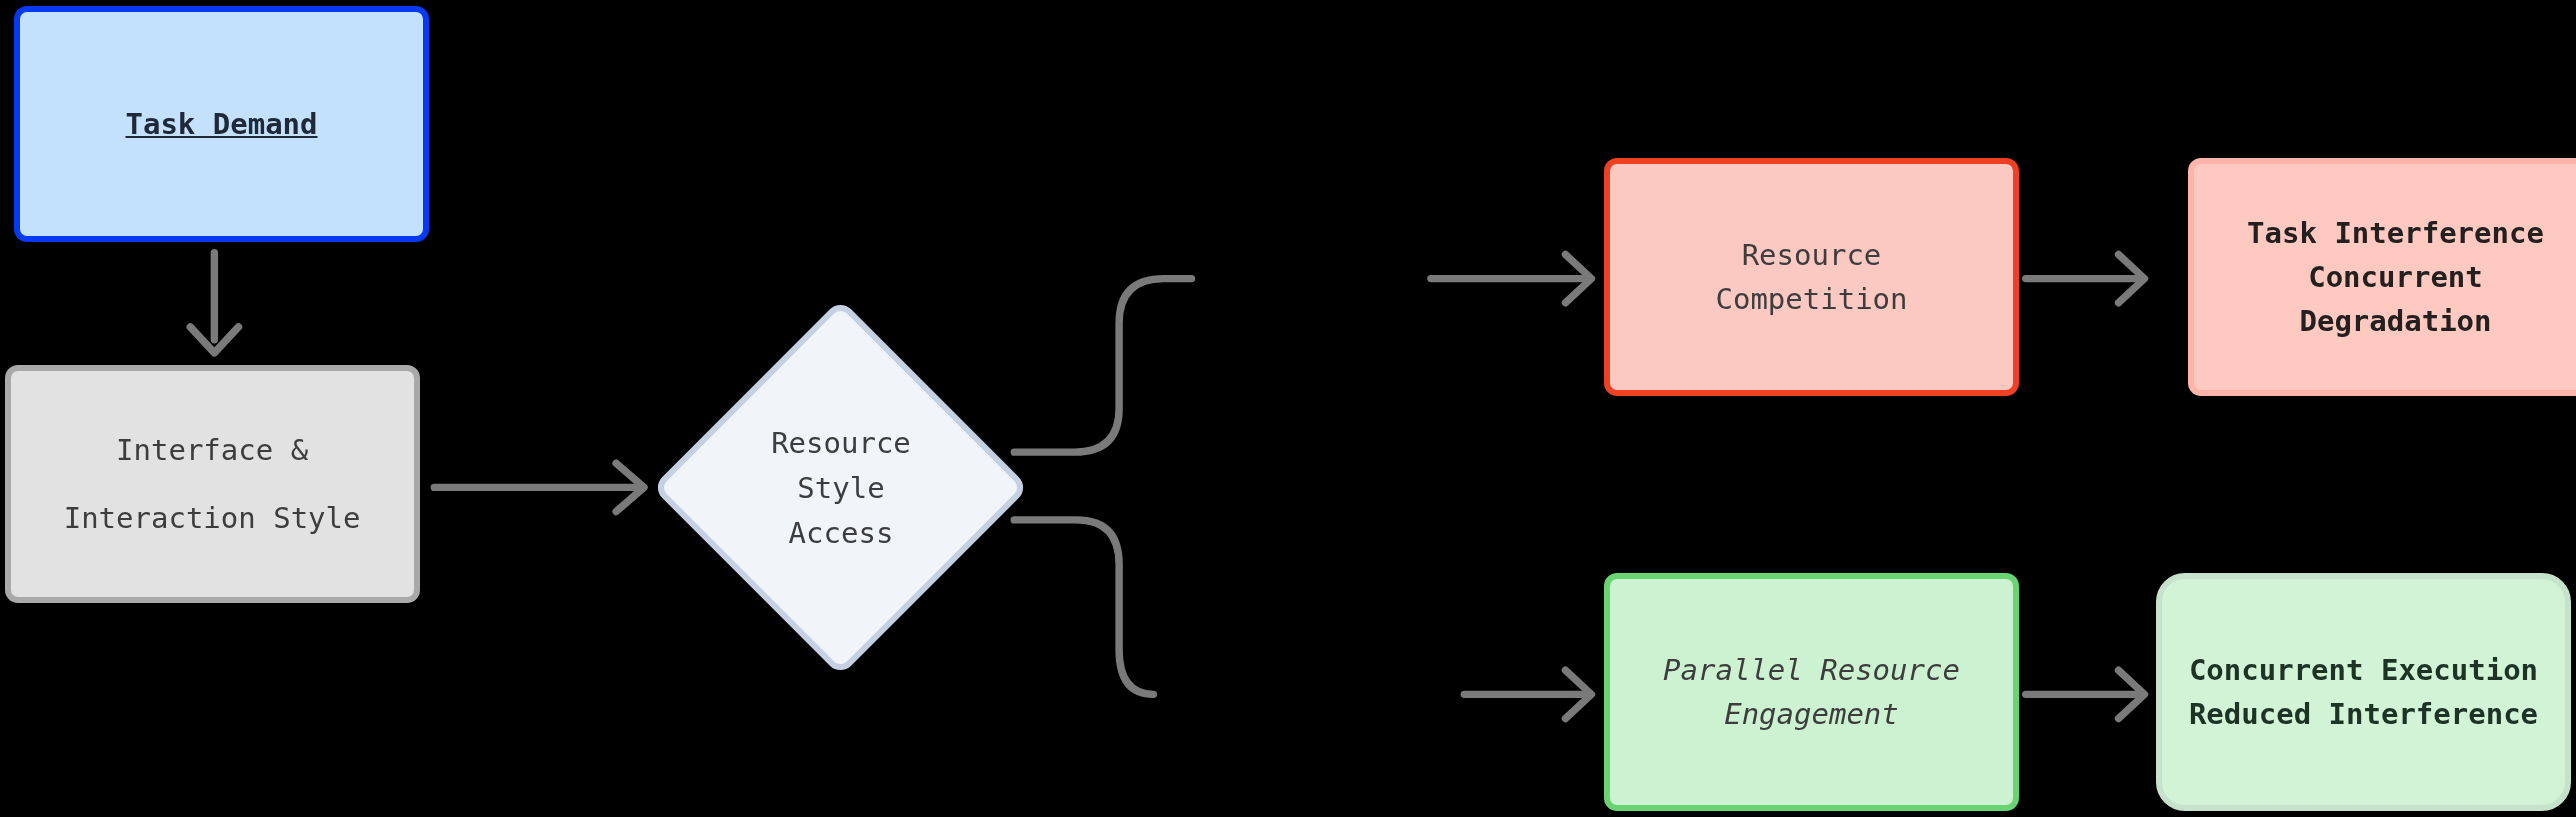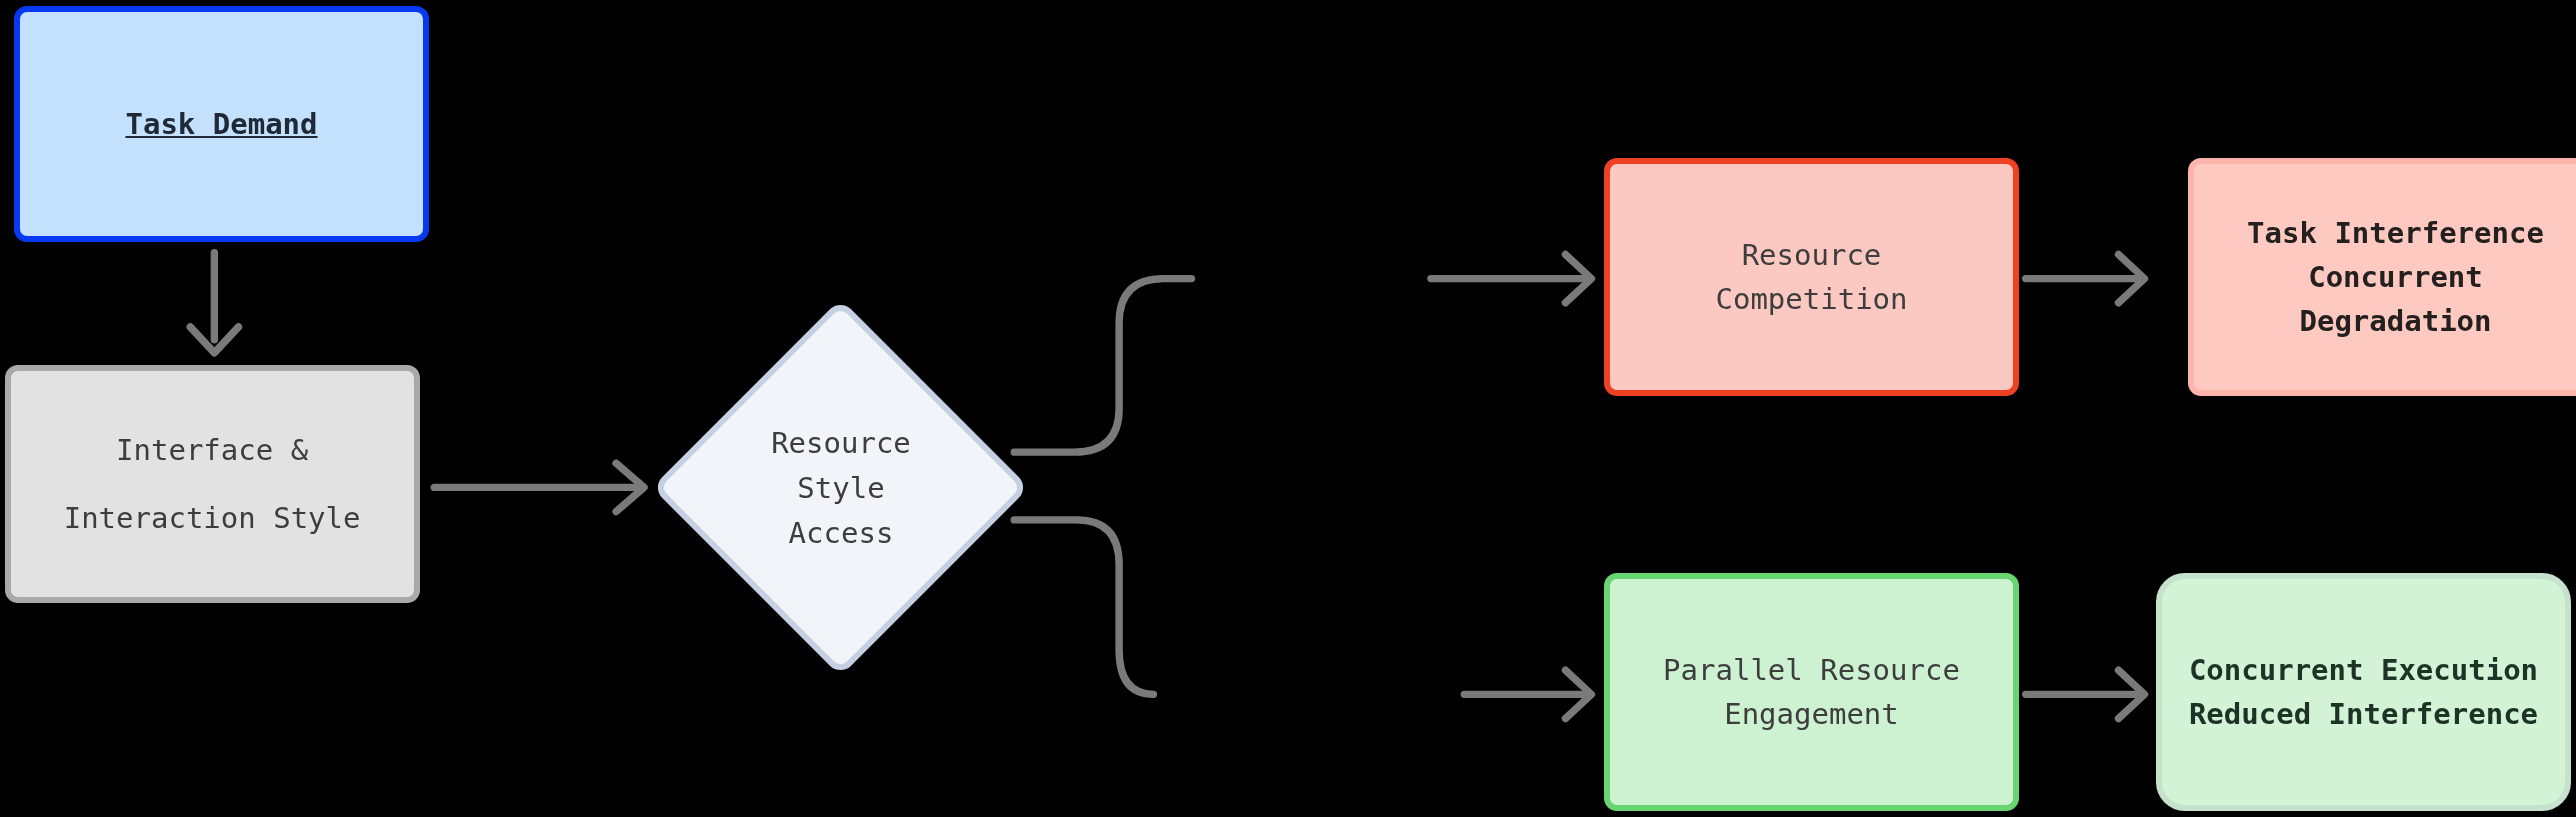--- a/index.html
+++ b/index.html
@@ -40,21 +40,21 @@
     align-items: center;
     justify-content: center;
     text-align: center;
     font-size: 29px;
     line-height: 44px;
   }
   .node-task-demand        { left: 14px;    top: 5.6px;   width: 415px; height: 236px; text-decoration: underline; }
   .node-interface          { left: 4.6px;    top: 365px; width: 415px; height: 238px; }
   .node-resource-competition { left: 1604px; top: 158px; width: 415px; height: 238px; }
   .node-task-interference  { left: 2156px; top: 158px; width: 415px; height: 238px; margin-left: 32px; }
-  .node-parallel           { left: 1604px; top: 573px; width: 415px; height: 238px; }
+  .node-parallel           { left: 1604px; top: 573px; width: 415px; height: 238px; font-style: italic; }
   .node-concurrent         { left: 2156px; top: 573px; width: 415px; height: 238px; border-radius: 29px; }
   .diamond-shape {
     position: absolute;
     left: 707px;
     top: 354px;
     width: 267px;
     height: 267px;
     box-sizing: border-box;
     border: 6.5px solid;
     border-radius: 15px;

